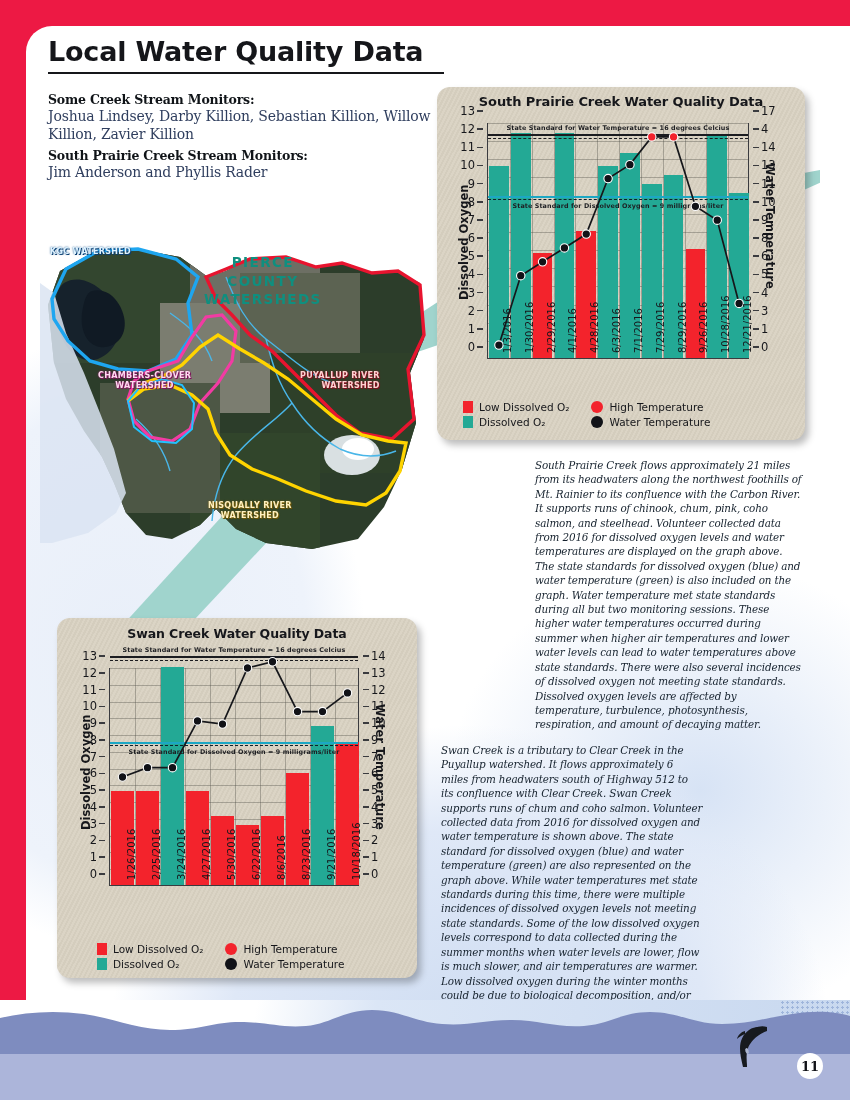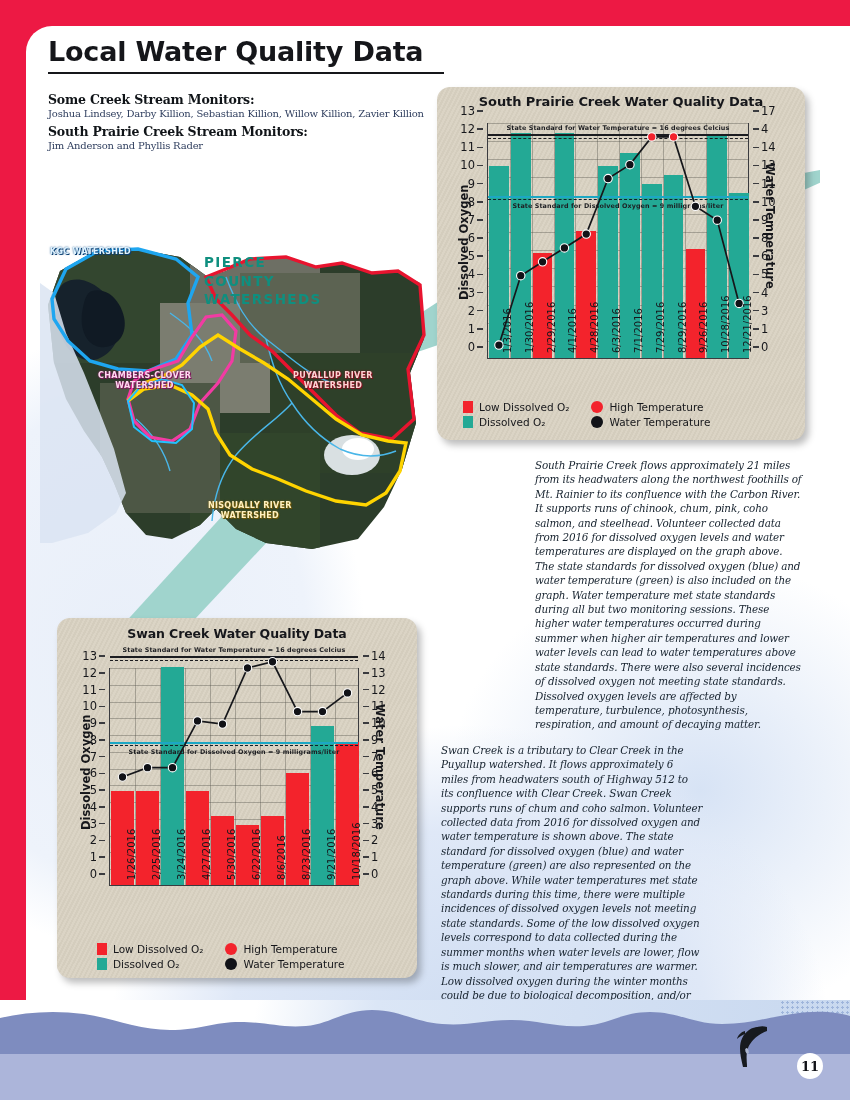--- a/index.html
+++ b/index.html
@@ -34,21 +34,21 @@
     padding-bottom: 3px;
   }
   .title-rule { width: 396px; height: 2px; background: #15161a; margin-top: 2px; }
   .subtitle {
     font-family: "DejaVu Serif", serif; font-style: italic;
     font-size: 18px; color: #15161a; margin-top: 7px; letter-spacing: -0.1px;
   }
   .monitors { margin-top: 18px; font-family: "DejaVu Serif", serif; color: #1b2a4a; }
   .monitors .grp { margin-bottom: 4px; }
   .monitors .lbl { font-weight: bold; font-size: 12.5px; color: #101418; letter-spacing: -0.2px; }
-  .monitors .names { font-size: 10px; color: #2f3e5e; line-height: 1.32; letter-spacing: -0.2px; }
+  .monitors .names { font-size: 14px; color: #2f3e5e; line-height: 1.32; letter-spacing: -0.2px; }
 
   
   .swoosh {
     position: absolute; left: 0; top: 170px; width: 850px; height: 900px;
     background:
       radial-gradient(ellipse 340px 430px at 120px 470px, #e9eff9 0%, #eef3fb 55%, rgba(255,255,255,0) 72%),
       radial-gradient(ellipse 480px 420px at 470px 870px, #cfddf2 0%, #dfe8f7 50%, rgba(255,255,255,0) 75%),
       radial-gradient(ellipse 360px 330px at 700px 620px, #d7e3f5 0%, rgba(255,255,255,0) 70%);
   }
 
@@ -65,30 +65,30 @@
   #callout-map-to-swan {
     left: 100px; top: 400px; width: 300px; height: 250px;
     clip-path: polygon(76% 0%, 100% 0%, 22% 100%, 0% 100%);
   }
 
   
   .map-wrap { position: absolute; left: 40px; top: 243px; width: 390px; height: 315px; }
   .map-title {
     position: absolute; left: 164px; top: 10px; z-index: 6;
     font-family: "DejaVu Sans", sans-serif; font-weight: bold;
-    font-size: 13.5px; line-height: 1.38; letter-spacing: 1.4px; color: #0f8f7f;
+    font-size: 13.5px; line-height: 1.38; letter-spacing: 1.4px; color: #0f8f7f; text-align: center;
   }
   .map-label {
     position: absolute; z-index: 6; font-family: "DejaVu Sans", sans-serif;
     font-weight: bold; font-size: 8px; letter-spacing: 0.3px; line-height: 1.25;
     text-align: center; color: #fff;
   }
   #map-label-kgc { left: 10px; top: 4px; color: #dff3ff; text-shadow: 0 0 2px #0b4a86, 1px 1px 0 #0b3d6e; }
   #map-label-chambers { left: 58px; top: 128px; color: #ffd8f0; text-shadow: 0 0 2px #8c1563, 1px 1px 0 #7a1158; }
-  #map-label-puyallup { left: 253px; top: 128px; color: #ffd2d2; text-shadow: 0 0 2px #8f1020, 1px 1px 0 #7c0d1b; }
+  #map-label-puyallup { left: 260px; top: 128px; color: #ffd2d2; text-shadow: 0 0 2px #8f1020, 1px 1px 0 #7c0d1b; text-align: right; }
   #map-label-nisqually { left: 168px; top: 258px; color: #fff0c0; text-shadow: 0 0 2px #7d6206, 1px 1px 0 #6b5405; }
 
   
   .chart-card {
     position: absolute;
     background:
       repeating-linear-gradient(117deg, rgba(255,255,255,0.05) 0 2px, rgba(0,0,0,0.022) 2px 4px),
       #d9d2c2;
     border-radius: 13px;
     box-shadow: 4px 5px 7px rgba(0,0,0,0.26);

